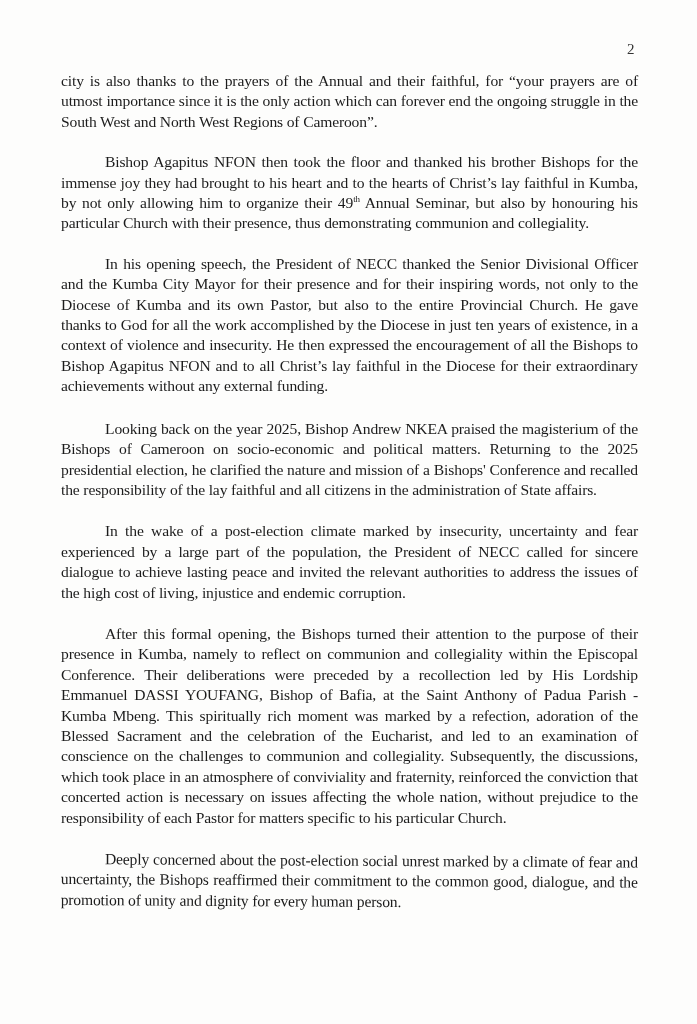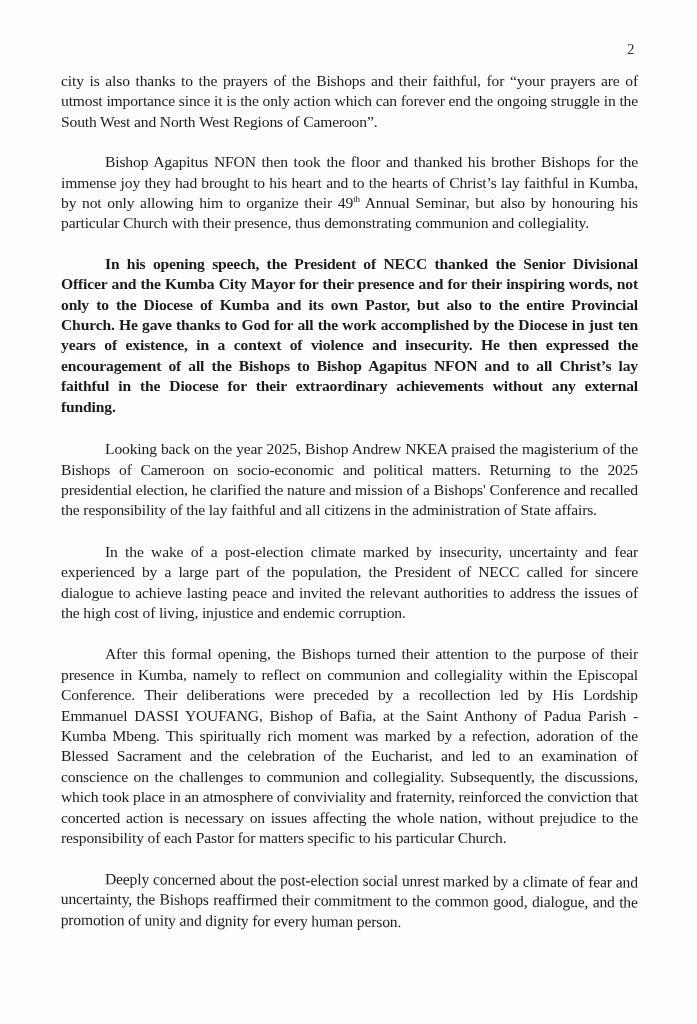--- a/index.html
+++ b/index.html
@@ -28,32 +28,32 @@
     .para {
       margin: 0 0 21px 0;
       font-size: 15.6px;
       line-height: 20.4px;
       text-align: justify;
       letter-spacing: -0.15px;
     }
     .para.indent { text-indent: 44px; }
     .para.first { margin-bottom: 20px; }
     .para.p2 { margin-bottom: 20px; }
-    .para.p3 { margin-bottom: 22px; font-weight: bold; }
+    .para.p3 { margin-bottom: 22px; }
     .para.p6 { }
     sup { font-size: 9px; line-height: 0; vertical-align: super; }
     .p8 { transform: rotate(0.35deg); transform-origin: left top; }
   </style>
 </head>
 <body>
 
 <div class="page-number">2</div>
 
 <div class="content">
-  <p class="para first">city is also thanks to the prayers of the Bishops and their faithful, for “your prayers are of utmost importance since it is the only action which can forever end the ongoing struggle in the South West and North West Regions of Cameroon”.</p>
+  <p class="para first">city is also thanks to the prayers of the Annual and their faithful, for “your prayers are of utmost importance since it is the only action which can forever end the ongoing struggle in the South West and North West Regions of Cameroon”.</p>
 
   <p class="para indent p2"><span>Bishop Agapitus NFON then took the floor and thanked his brother Bishops for the immense joy they had brought to his heart and to the hearts of Christ’s lay faithful in Kumba, by not only allowing him to organize their 49</span><sup>th</sup><span> Annual Seminar, but also by honouring his particular Church with their presence, thus demonstrating communion and collegiality.</span></p>
 
   <p class="para indent p3">In his opening speech, the President of NECC thanked the Senior Divisional Officer and the Kumba City Mayor for their presence and for their inspiring words, not only to the Diocese of Kumba and its own Pastor, but also to the entire Provincial Church. He gave thanks to God for all the work accomplished by the Diocese in just ten years of existence, in a context of violence and insecurity. He then expressed the encouragement of all the Bishops to Bishop Agapitus NFON and to all Christ’s lay faithful in the Diocese for their extraordinary achievements without any external funding.</p>
 
   <p class="para indent">Looking back on the year 2025, Bishop Andrew NKEA praised the magisterium of the Bishops of Cameroon on socio-economic and political matters. Returning to the 2025 presidential election, he clarified the nature and mission of a Bishops' Conference and recalled the responsibility of the lay faithful and all citizens in the administration of State affairs.</p>
 
   <p class="para indent">In the wake of a post-election climate marked by insecurity, uncertainty and fear experienced by a large part of the population, the President of NECC called for sincere dialogue to achieve lasting peace and invited the relevant authorities to address the issues of the high cost of living, injustice and endemic corruption.</p>
 
   <p class="para indent p6">After this formal opening, the Bishops turned their attention to the purpose of their presence in Kumba, namely to reflect on communion and collegiality within the Episcopal Conference. Their deliberations were preceded by a recollection led by His Lordship Emmanuel DASSI YOUFANG, Bishop of Bafia, at the Saint Anthony of Padua Parish - Kumba Mbeng. This spiritually rich moment was marked by a refection, adoration of the Blessed Sacrament and the celebration of the Eucharist, and led to an examination of conscience on the challenges to communion and collegiality. Subsequently, the discussions, which took place in an atmosphere of conviviality and fraternity, reinforced the conviction that concerted action is necessary on issues affecting the whole nation, without prejudice to the responsibility of each Pastor for matters specific to his particular Church.</p>

